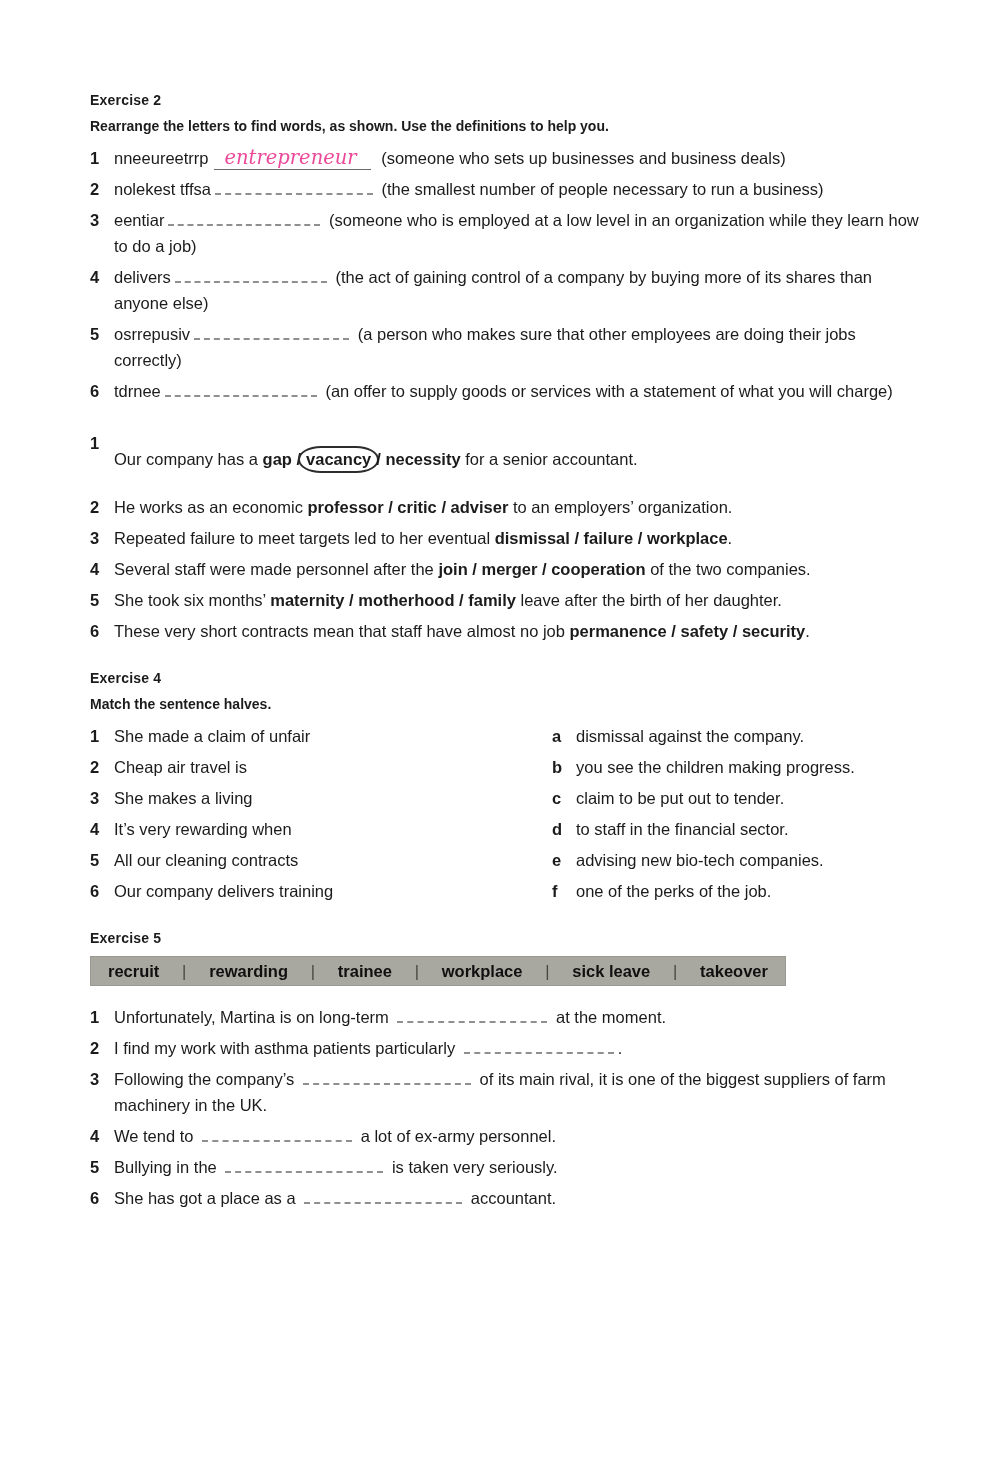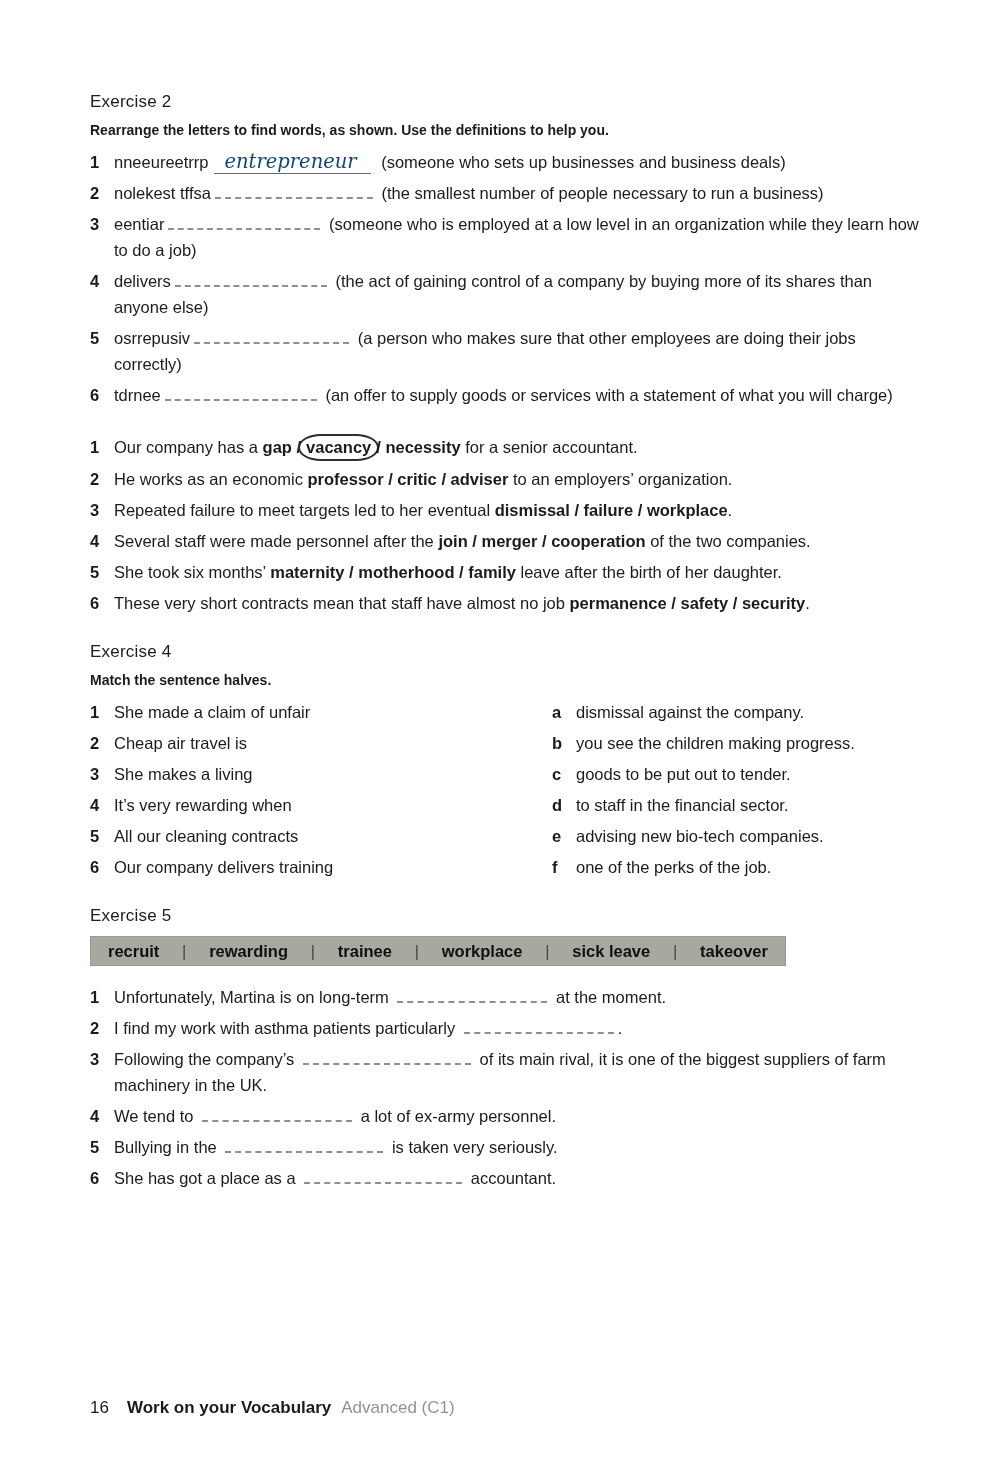--- a/index.html
+++ b/index.html
@@ -3,38 +3,38 @@
 <meta charset="utf-8">
 <style>
   * { margin:0; padding:0; box-sizing:border-box; }
   html,body { background:#e8e8e6; }
   body { font-family:"Liberation Sans", sans-serif; color:#1b1b1b; }
   .page {
     position:relative; width:1000px; height:1472px; background:#ffffff;
     padding:92px 78px 0 90px; margin:0 auto; overflow:hidden;
   }
   .exercise { margin-bottom:4px; }
-  .ex-title { font-size:17px; font-weight:normal; margin-bottom:10px; letter-spacing:0.2px; }
+  .ex-title { font-size:14px; font-weight:bold; margin-bottom:10px; letter-spacing:0.2px; }
   .ex-instructions { font-size:14px; font-weight:bold; margin-bottom:11px; }
   .mt { margin-top:26px; }
   .item, .pair { display:flex; font-size:16.5px; line-height:26px; margin-bottom:5px; }
   .num, .letter { width:24px; flex:none; font-weight:bold; }
   .body { flex:1; }
   .b { font-weight:bold; }
   .blank {
     display:inline-block; border-bottom:2px dashed #8f8f8f;
     height:14px; margin:0 4px; vertical-align:baseline;
   }
   .hand {
     font-family:"DejaVu Serif", serif; font-style:italic; font-size:19.5px;
-    border-bottom:1px solid #6b6b6b; padding:0 14px 0 10px; margin:0 6px; color:#0c4a6e;
+    border-bottom:1px solid #6b6b6b; padding:0 14px 0 10px; margin:0 6px; color:#ec4899;
   }
   .circled {
     font-weight:bold; border:2px solid #2d2d2d; border-radius:48% / 85%;
-    padding:0 6px 1px 6px; margin:0 -3px; display:inline-block; line-height:22px;
+    padding:0 6px 1px 6px; margin:16px -3px; display:inline-block; line-height:22px;
   }
   
   .pair .left { width:462px; flex:none; display:flex; }
   .pair .right { flex:1; display:flex; }
   
   .word-bank {
     width:696px; background:#a9a8a0; display:flex; align-items:flex-start;
     justify-content:space-between; padding:3px 18px; margin:4px 0 18px 0;
     font-size:16.5px; line-height:24px;
     box-shadow:0 0 0 1px #9b9a92 inset;
@@ -139,21 +139,21 @@
             <span class="body">you see the children making progress.</span>
           </span>
         </div>
         <div class="pair">
           <span class="left">
             <span class="num">3</span>
             <span class="body">She makes a living</span>
           </span>
           <span class="right">
             <span class="letter">c</span>
-            <span class="body">goods to be put out to tender.</span>
+            <span class="body">claim to be put out to tender.</span>
           </span>
         </div>
         <div class="pair">
           <span class="left">
             <span class="num">4</span>
             <span class="body">It’s very rewarding when</span>
           </span>
           <span class="right">
             <span class="letter">d</span>
             <span class="body">to staff in the financial sector.</span>
@@ -218,19 +218,14 @@
           <span class="num">5</span>
           <span class="body"><span>Bullying in the </span><span class="blank" style="width: 158px;"></span><span> is taken very seriously.</span></span>
         </div>
         <div class="item">
           <span class="num">6</span>
           <span class="body"><span>She has got a place as a </span><span class="blank" style="width: 158px;"></span><span> accountant.</span></span>
         </div>
       </div>
   </section>
 
-  <div class="footer">
-    <span class="pg">16</span>
-    <span class="b">Work on your Vocabulary</span>
-    <span class="lvl">Advanced (C1)</span>
-  </div>
 
 </div>
 
 </body></html>

